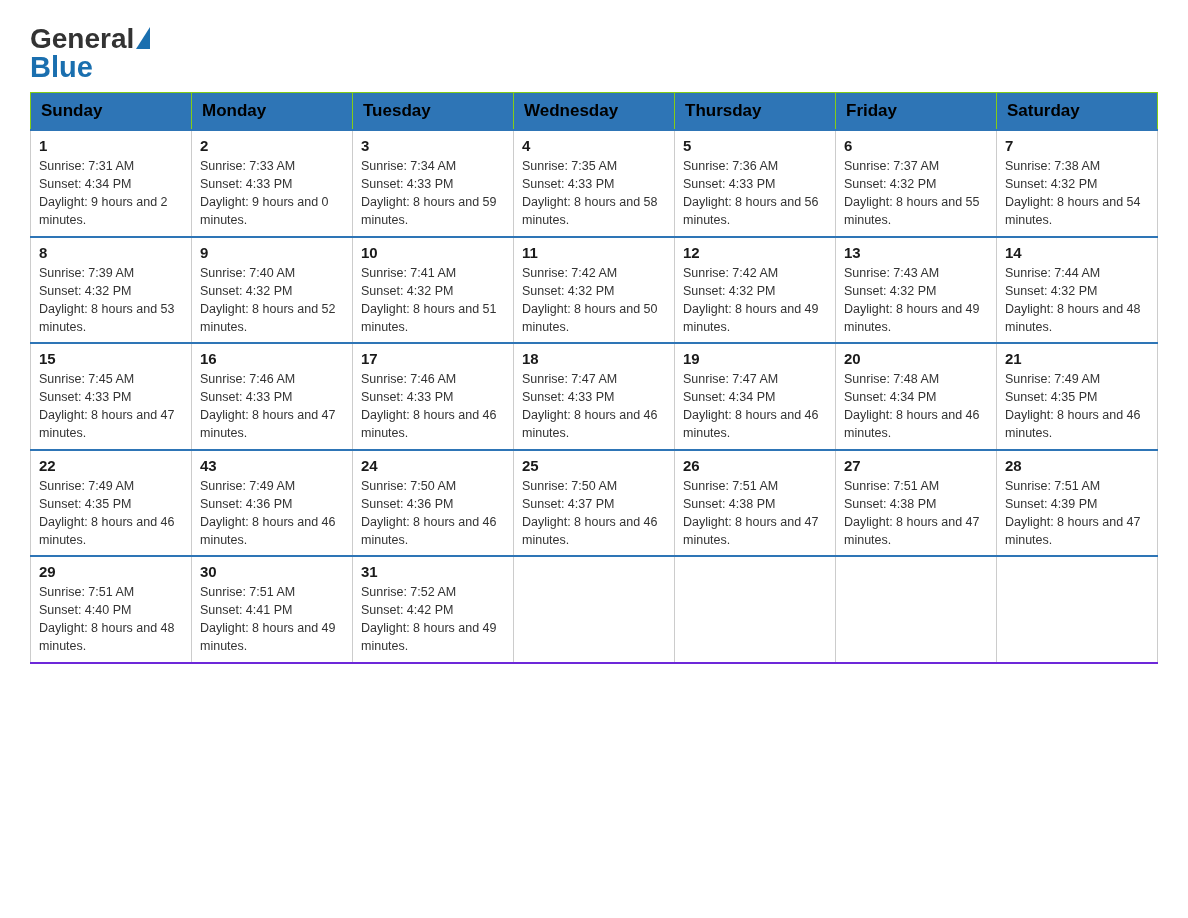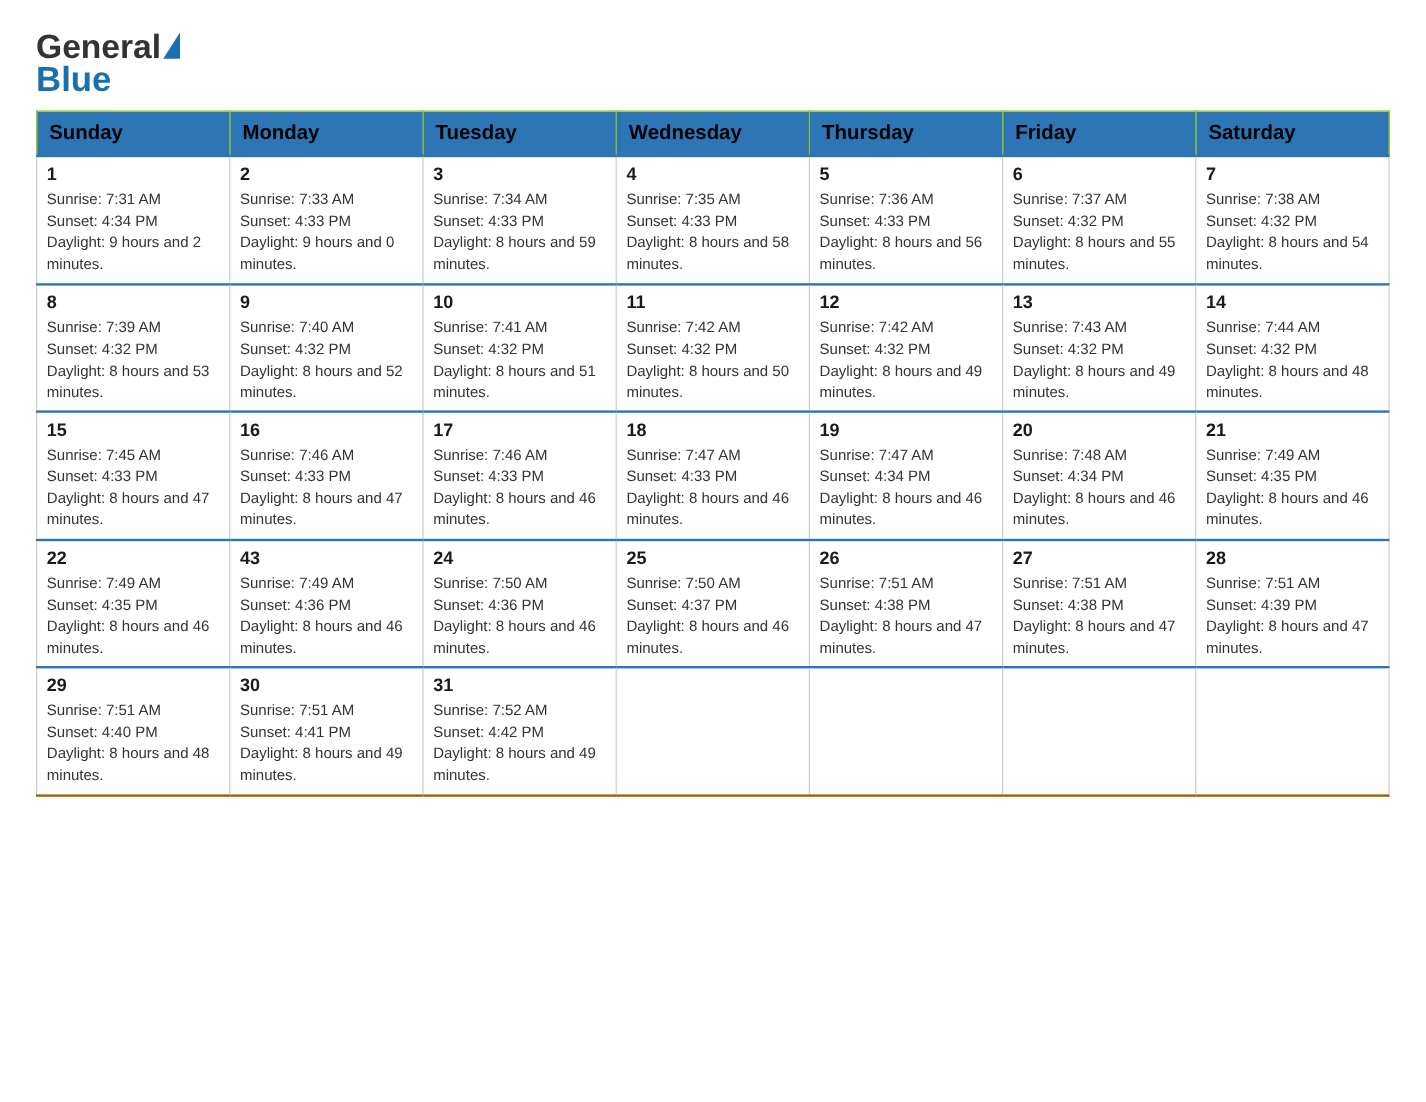--- a/index.html
+++ b/index.html
@@ -87,21 +87,21 @@
       color: #1a1a1a;
       display: block;
       margin-bottom: 3px;
     }
     .calendar-table td .day-info {
       font-size: 12.5px;
       line-height: 1.45;
       color: #333;
     }
     .calendar-table tr:last-child td {
-      border-bottom: 2px solid #a16207;
+      border-bottom: 2px solid #6d28d9;
     }
     .calendar-table thead tr th:first-child {
       border-top-left-radius: 0;
     }
     .week-row td {
       border-top: 2px solid #2e75b6;
     }
     .empty-cell {
       background: #fff;
     }

